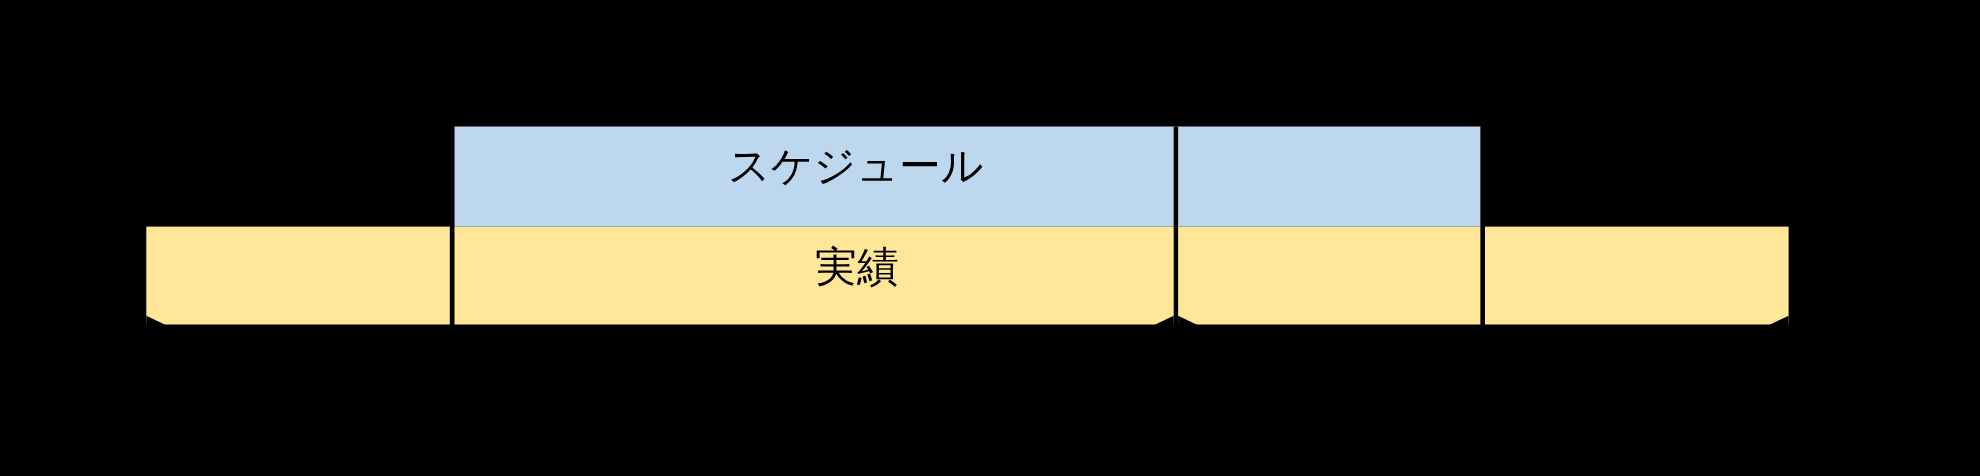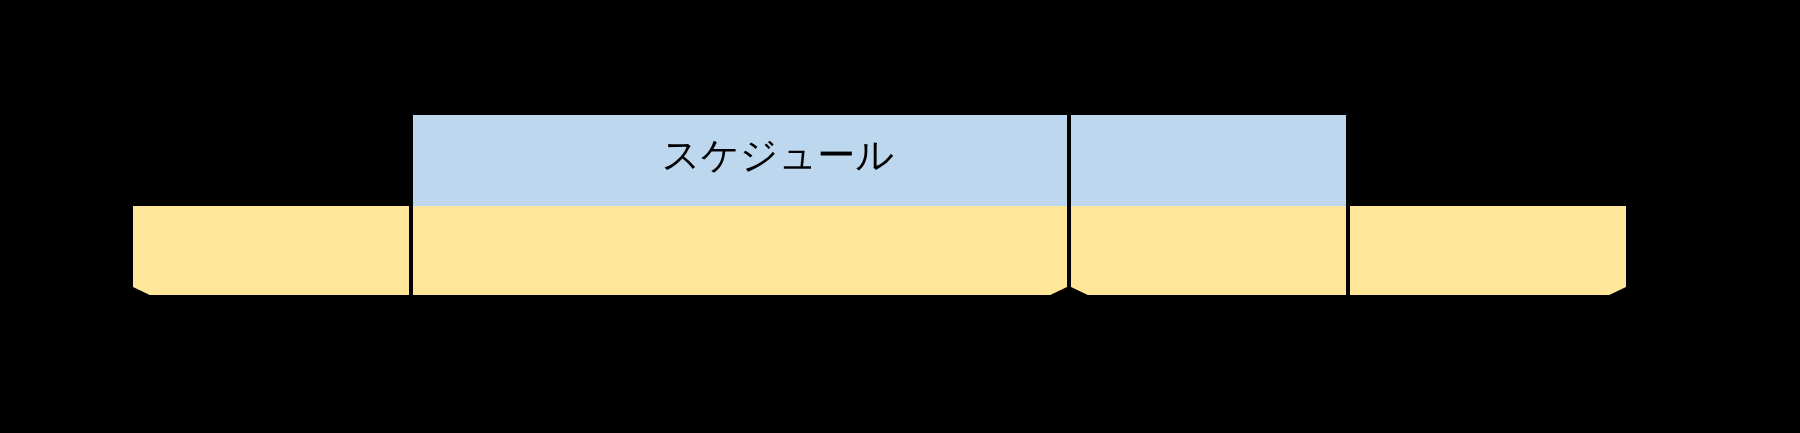--- a/index.html
+++ b/index.html
@@ -7,20 +7,21 @@
     padding: 0;
     background: #000000;
     font-family: "Liberation Sans", "DejaVu Sans", sans-serif;
   }
   .canvas {
     position: relative;
     width: 1800px;
     height: 433px;
     background: var(--background, #000000);
     overflow: hidden;
+    font-family: Liberation Mono, monospace;
   }
   
   .shaft {
     position: absolute;
     top: 295px;
     height: 4px;
     background: var(--line-color, #000000);
     z-index: 0;
   }
   .shaft-a { left: 133px;  width: 934px; } 
@@ -86,14 +87,15 @@
   <div class="vline vline-start"></div>
   <div class="vline vline-mid"></div>
   <div class="vline vline-end"></div>
 
   <div class="head head-tip-right head-a-left"></div>
   <div class="head head-tip-left  head-a-right"></div>
   <div class="head head-tip-right head-b-left"></div>
   <div class="head head-tip-left  head-b-right"></div>
 
   <div class="label label-schedule">スケジュール</div>
+  <div class="label label-actual">実績</div>
 
 </div>
 
 </body></html>

